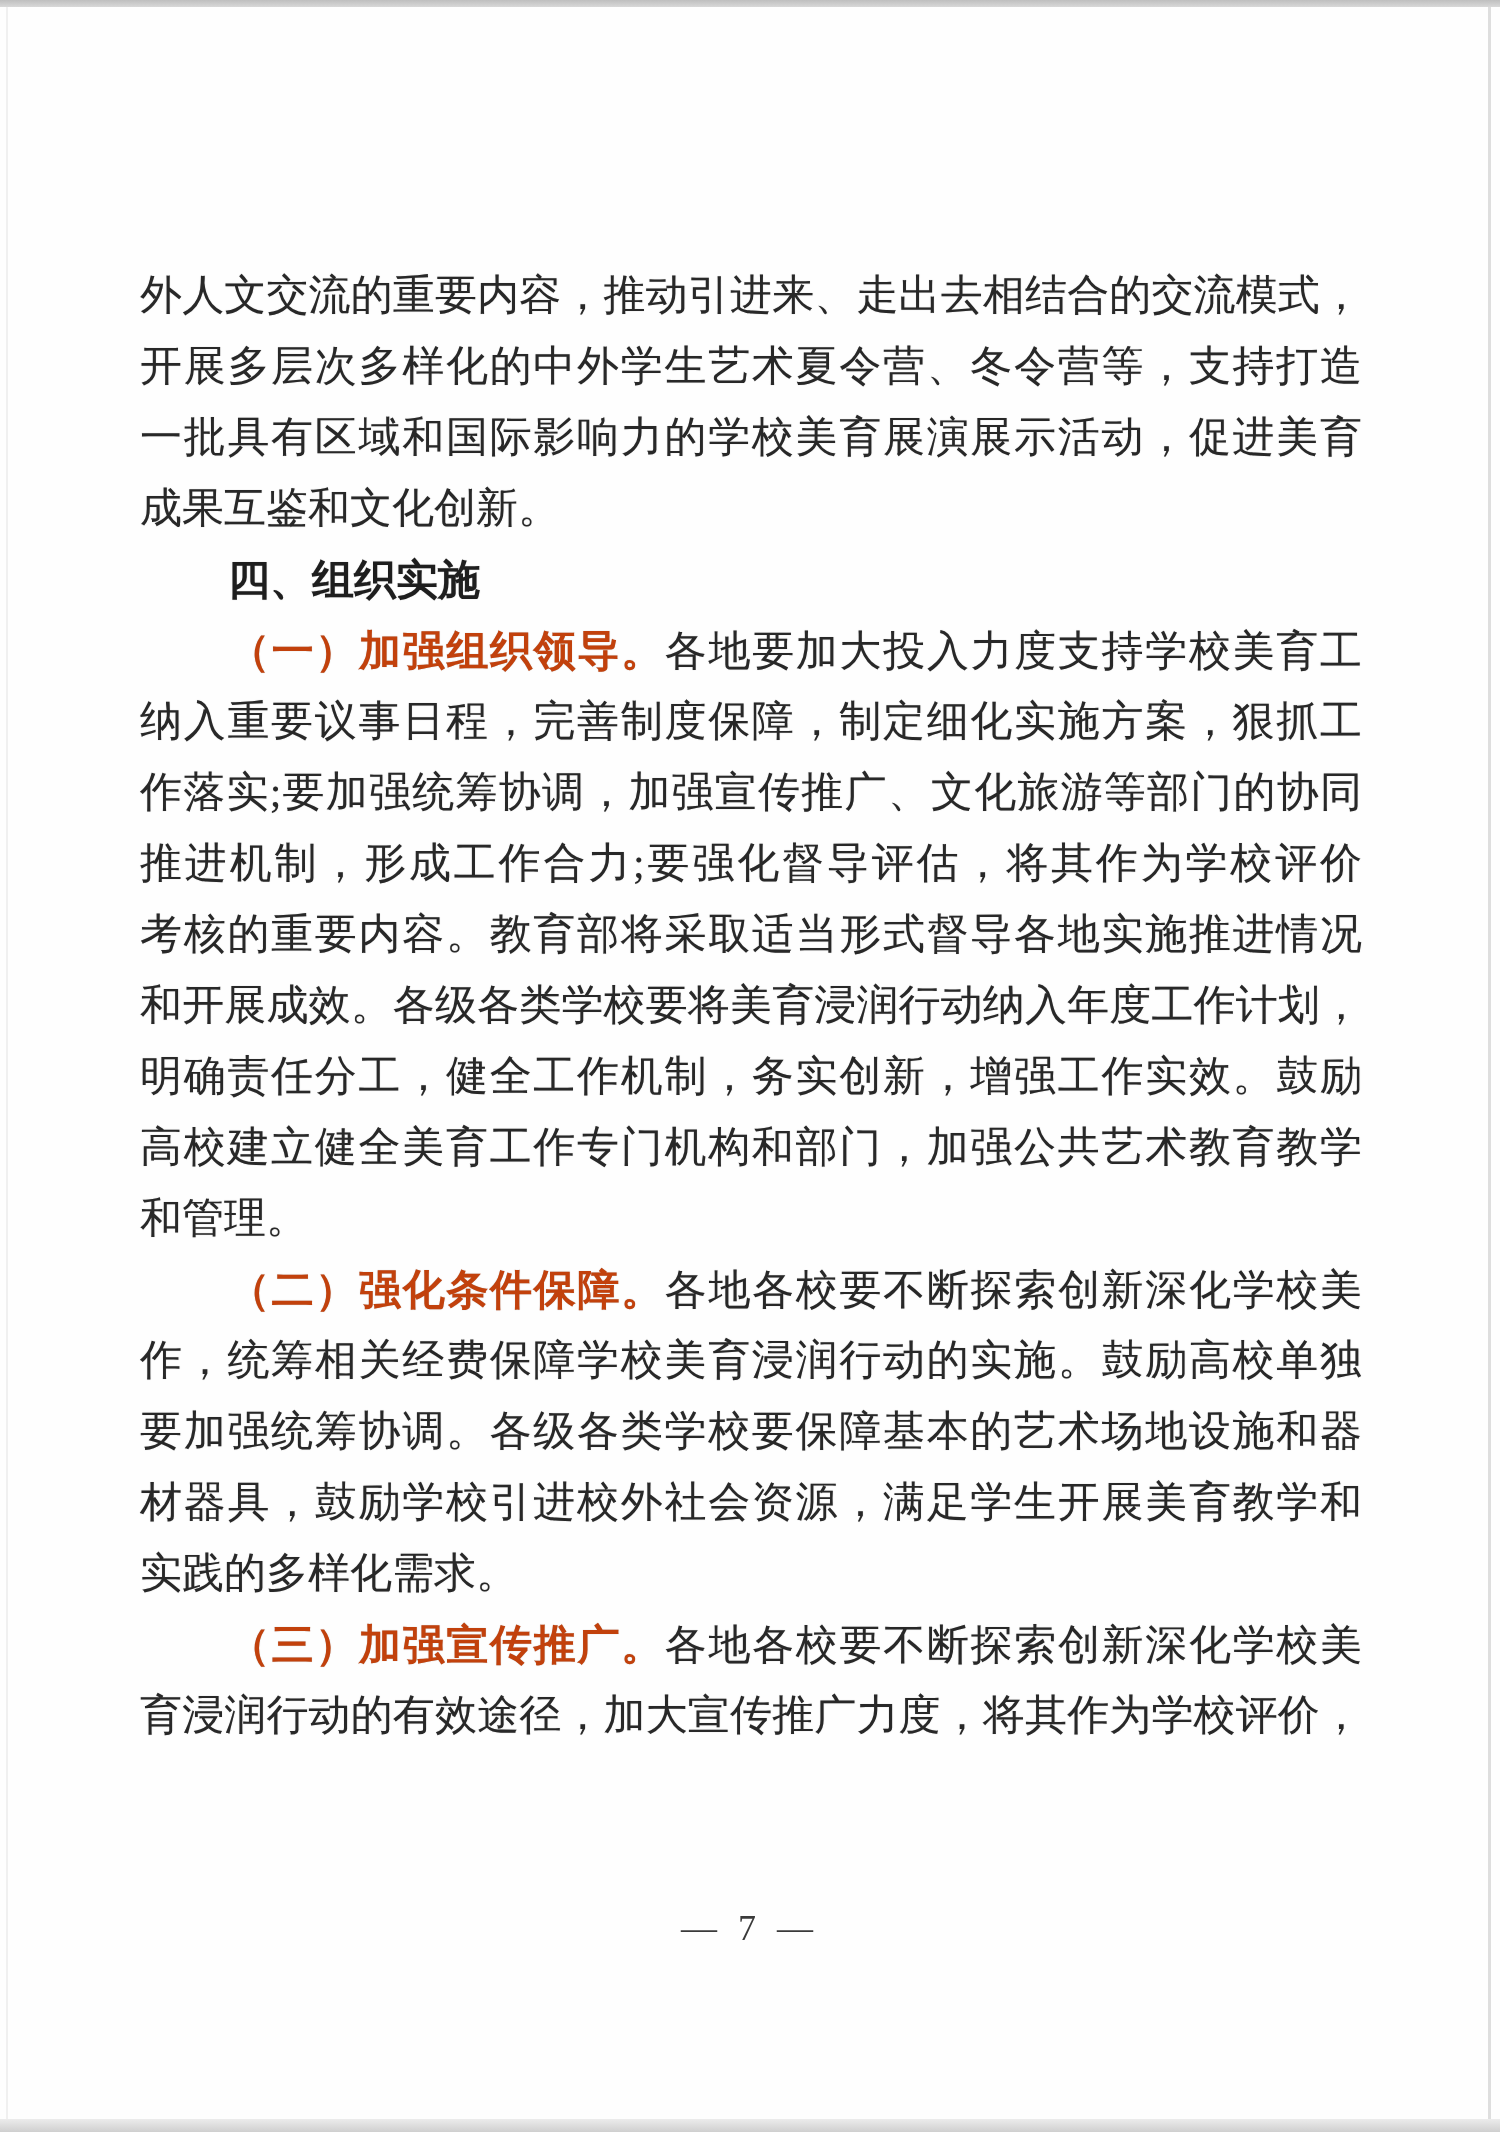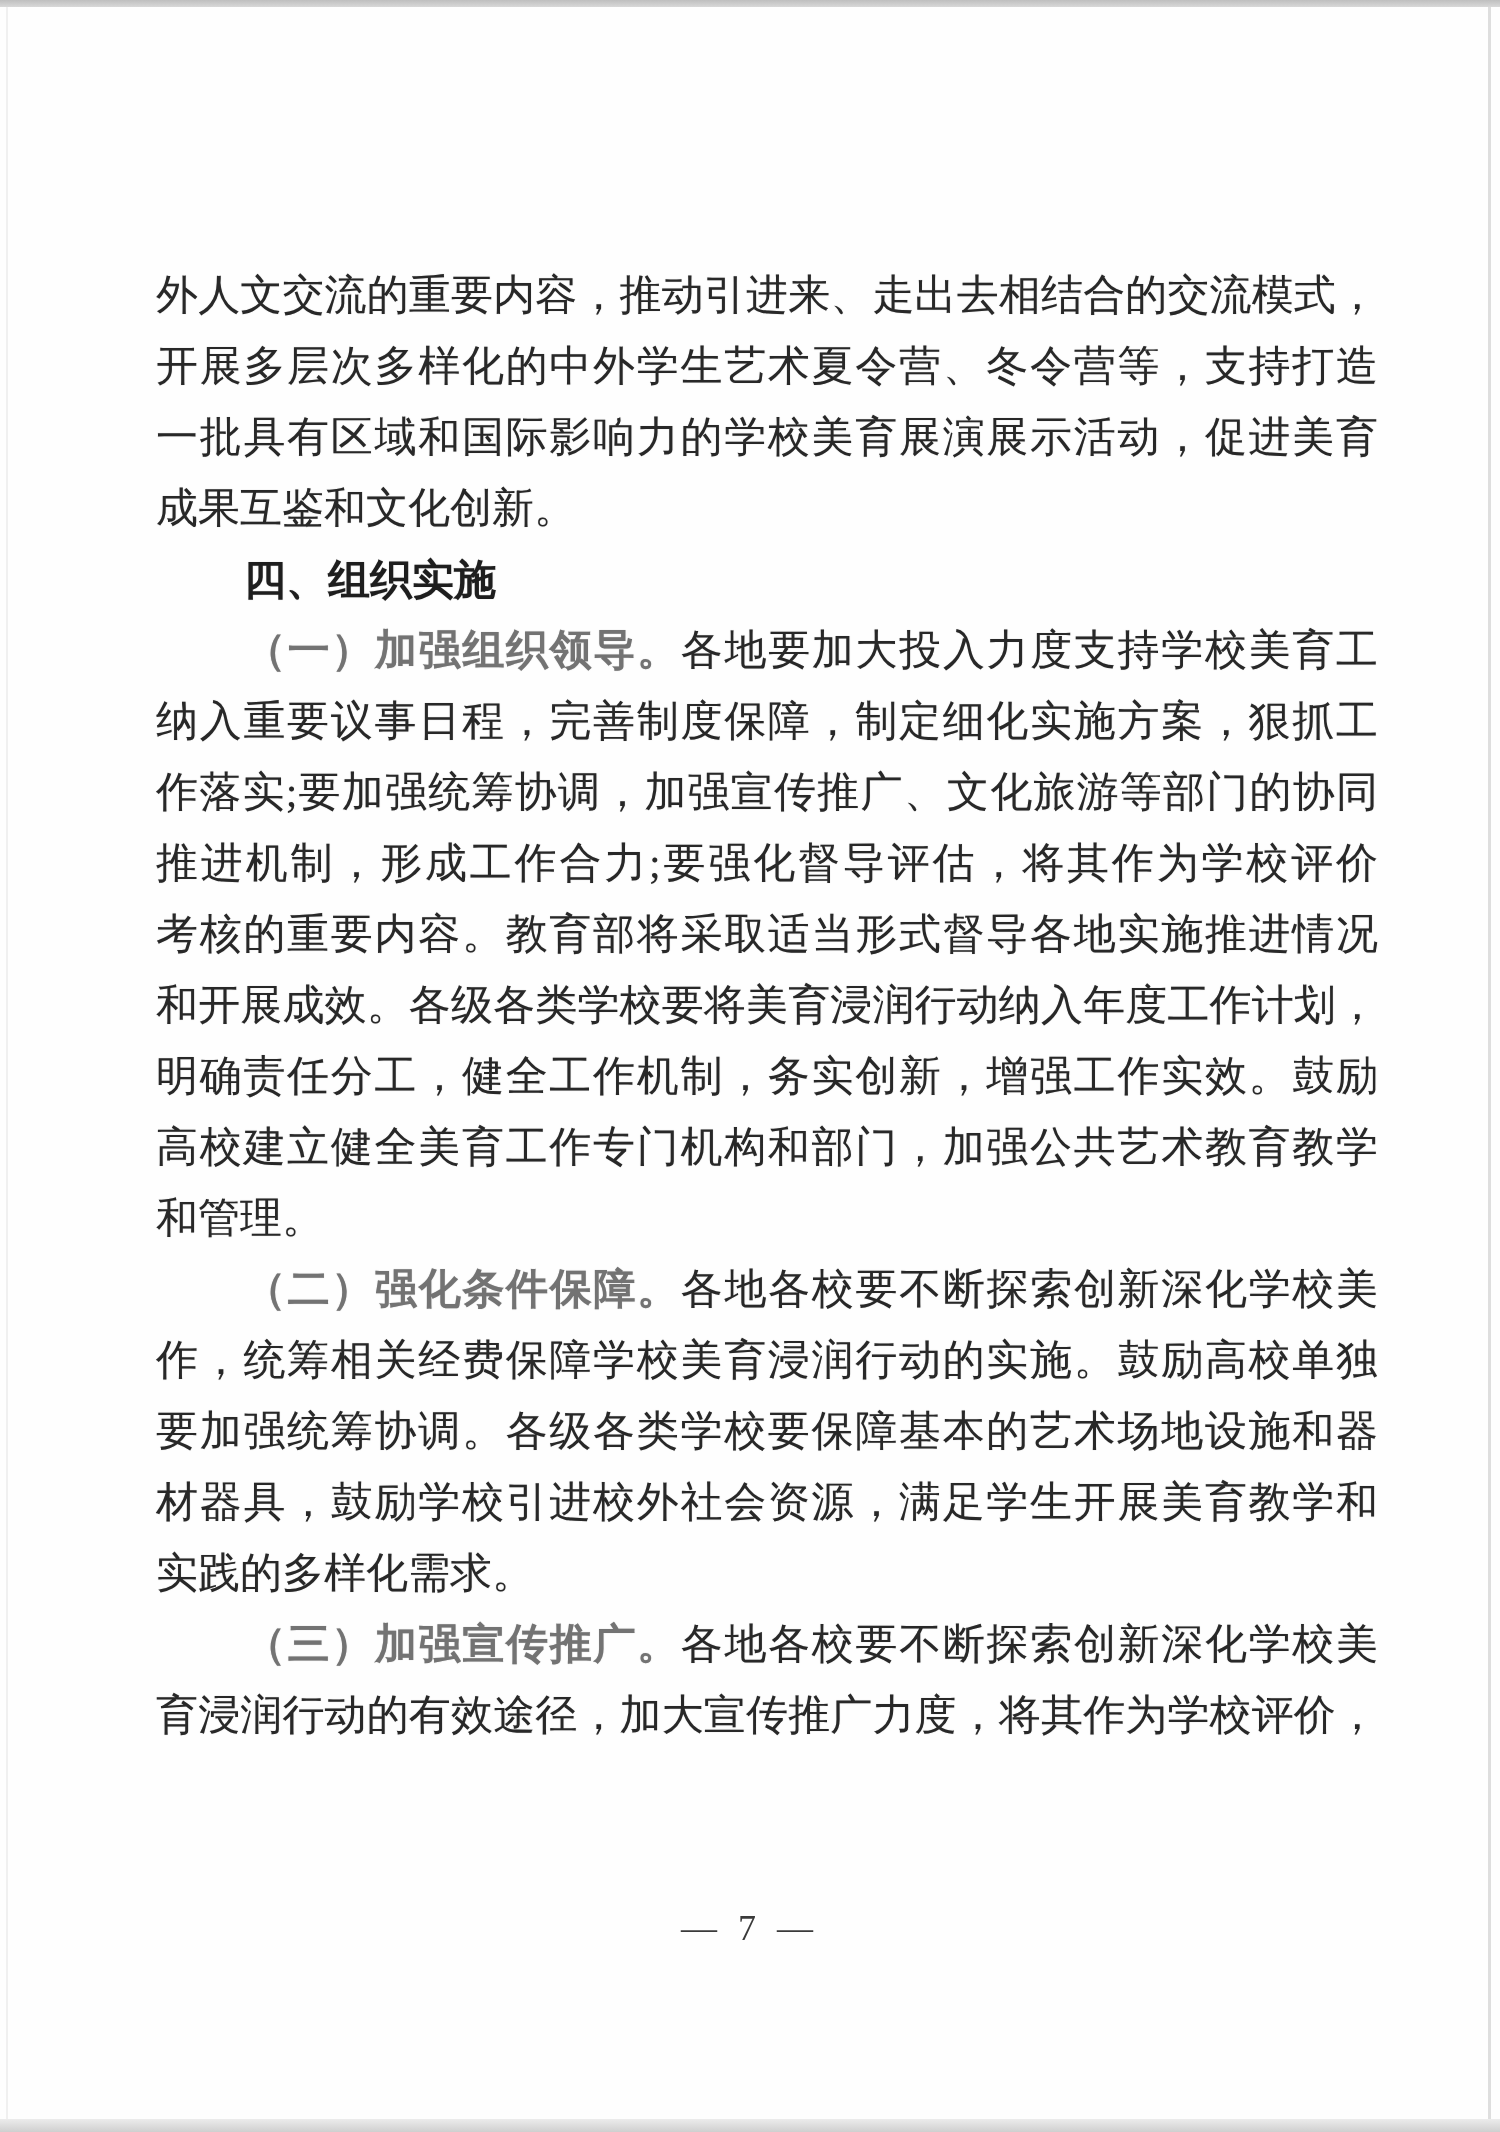--- a/index.html
+++ b/index.html
@@ -28,21 +28,21 @@
   .edge-right {
     position: absolute; top: 7px; bottom: 13px; right: 9px; width: 3px;
     background: #dedede;
   }
   .edge-left {
     position: absolute; top: 7px; bottom: 13px; left: 6px; width: 2px;
     background: #f0f0f0;
   }
   .content {
     position: absolute;
-    left: 156px;
+    left: 140px;
     top: 260px;
     width: 1222px;
   }
   .line {
     height: 71px;
     line-height: 71px;
     font-size: 42px;
     white-space: nowrap;
     text-shadow: 0 0 1px rgba(60,60,60,0.35); 
   }
@@ -53,23 +53,23 @@
   }
   .line.ind {          
     padding-left: 88px;
   }
   .heading {
     font-family: Liberation Sans, sans-serif;
     font-weight: 700;
     color: #1e1e1e;
   }
   .lead {              
-    font-family: Liberation Serif, serif;
+    font-family: Liberation Sans, sans-serif;
     font-weight: 700;
-    color: #737373;
+    color: #c2410c;
   }
   .pagenum {
     position: absolute;
     top: 1898px;
     left: 0;
     width: 1500px;
     height: 60px;
     line-height: 60px;
     text-align: center;
     font-size: 36px;

